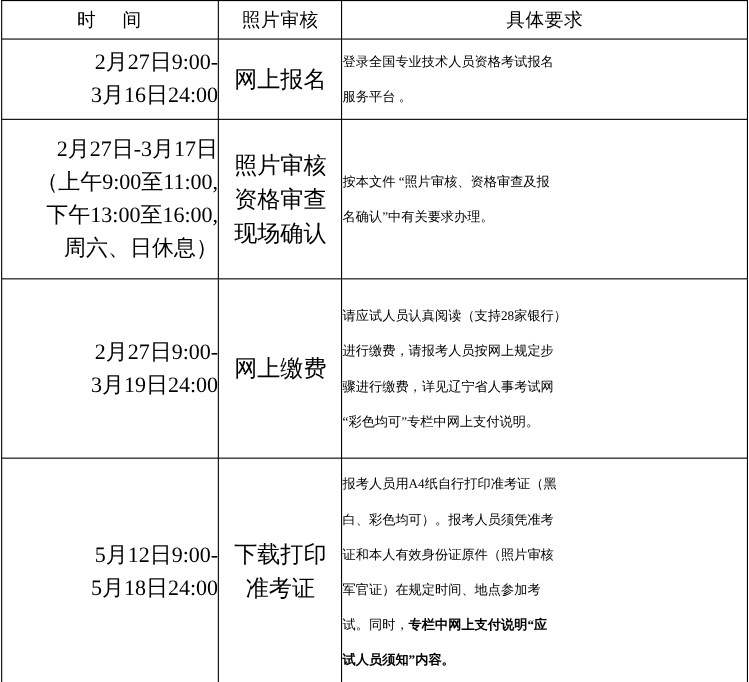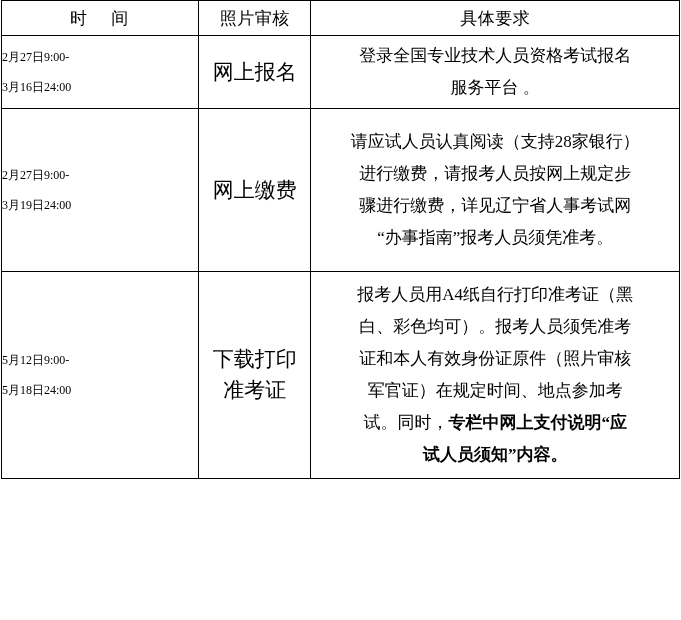--- a/index.html
+++ b/index.html
@@ -40,34 +40,34 @@
   }
   .hdr .h-time {
     letter-spacing: 10px;
     padding-left: 8px;
   }
   .col-time { width: 197px; }
   .col-item { width: 112px; }
   .col-req  { width: 368px; }
 
   td.time-cell {
-    text-align: left;
-    font-size: 12px;
+    text-align: right;
+    font-size: 20px;
     line-height: 30px;
     padding: 6px 6px;
   }
   td.item-cell {
     text-align: center;
     font-size: 21px;
     line-height: 31px;
     padding: 6px 4px;
   }
   td.req-cell {
-    text-align: center;
-    font-size: 17px;
+    text-align: left;
+    font-size: 12px;
     line-height: 32px;
     padding: 6px 10px 6px 10px;
   }
   .line { display: block; white-space: pre; }
   .row1 td { height: 72px; }
   .row2 td { height: 144px; }
   .row3 td { height: 162px; }
   .row4 td { height: 206px; }
   .bold { font-weight: bold; }
 </style>
@@ -95,34 +95,51 @@
         </td>
         <td class="item-cell">
           <span class="line">网上报名</span>
         </td>
         <td class="req-cell">
           <span class="line">登录全国专业技术人员资格考试报名</span>
           <span class="line">服务平台 。</span>
         </td>
       </tr>
 
+      <tr class="row2">
+        <td class="time-cell">
+          <span class="line">2月27日-3月17日</span>
+          <span class="line">（上午9:00至11:00,</span>
+          <span class="line">下午13:00至16:00,</span>
+          <span class="line">周六、日休息）</span>
+        </td>
+        <td class="item-cell">
+          <span class="line">照片审核</span>
+          <span class="line">资格审查</span>
+          <span class="line">现场确认</span>
+        </td>
+        <td class="req-cell">
+          <span class="line">按本文件 “照片审核、资格审查及报</span>
+          <span class="line">名确认”中有关要求办理。</span>
+        </td>
+      </tr>
 
       <tr class="row3">
         <td class="time-cell">
           <span class="line">2月27日9:00-</span>
           <span class="line">3月19日24:00</span>
         </td>
         <td class="item-cell">
           <span class="line">网上缴费</span>
         </td>
         <td class="req-cell">
           <span class="line">请应试人员认真阅读（支持28家银行）</span>
           <span class="line">进行缴费，请报考人员按网上规定步</span>
           <span class="line">骤进行缴费，详见辽宁省人事考试网</span>
-          <span class="line">“办事指南”报考人员须凭准考。</span>
+          <span class="line">“彩色均可”专栏中网上支付说明。</span>
         </td>
       </tr>
 
       <tr class="row4">
         <td class="time-cell">
           <span class="line">5月12日9:00-</span>
           <span class="line">5月18日24:00</span>
         </td>
         <td class="item-cell">
           <span class="line">下载打印</span>

